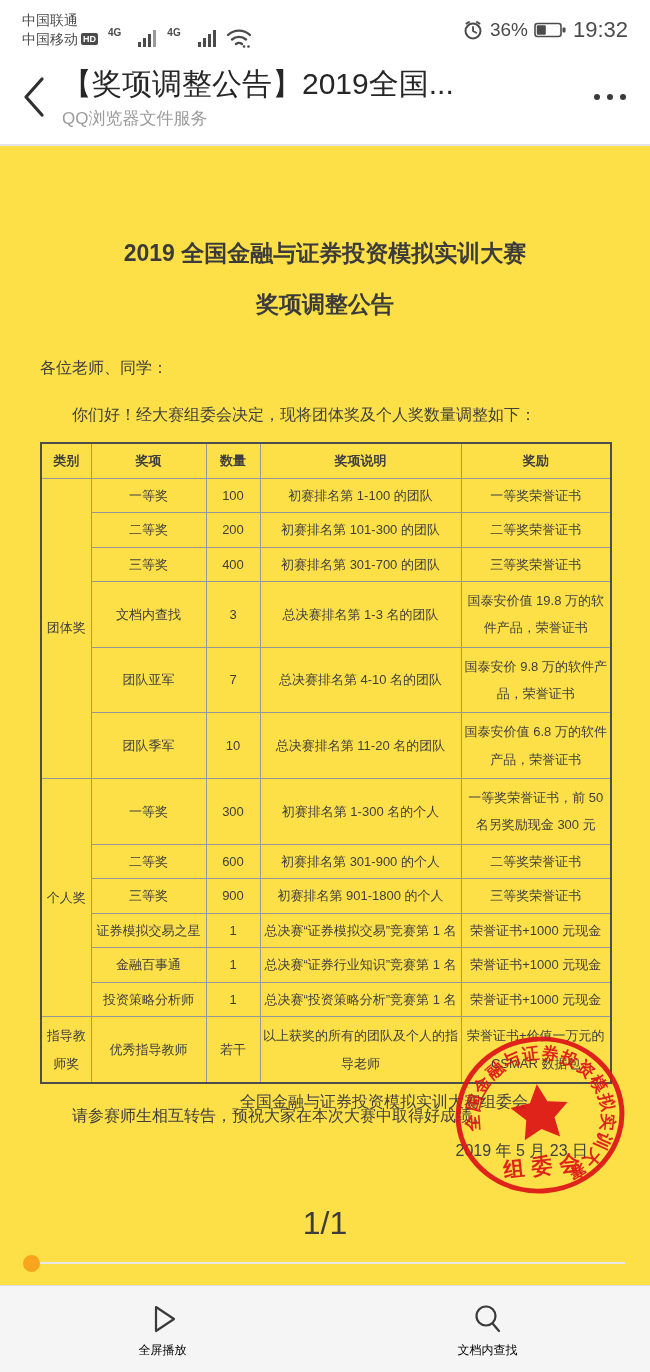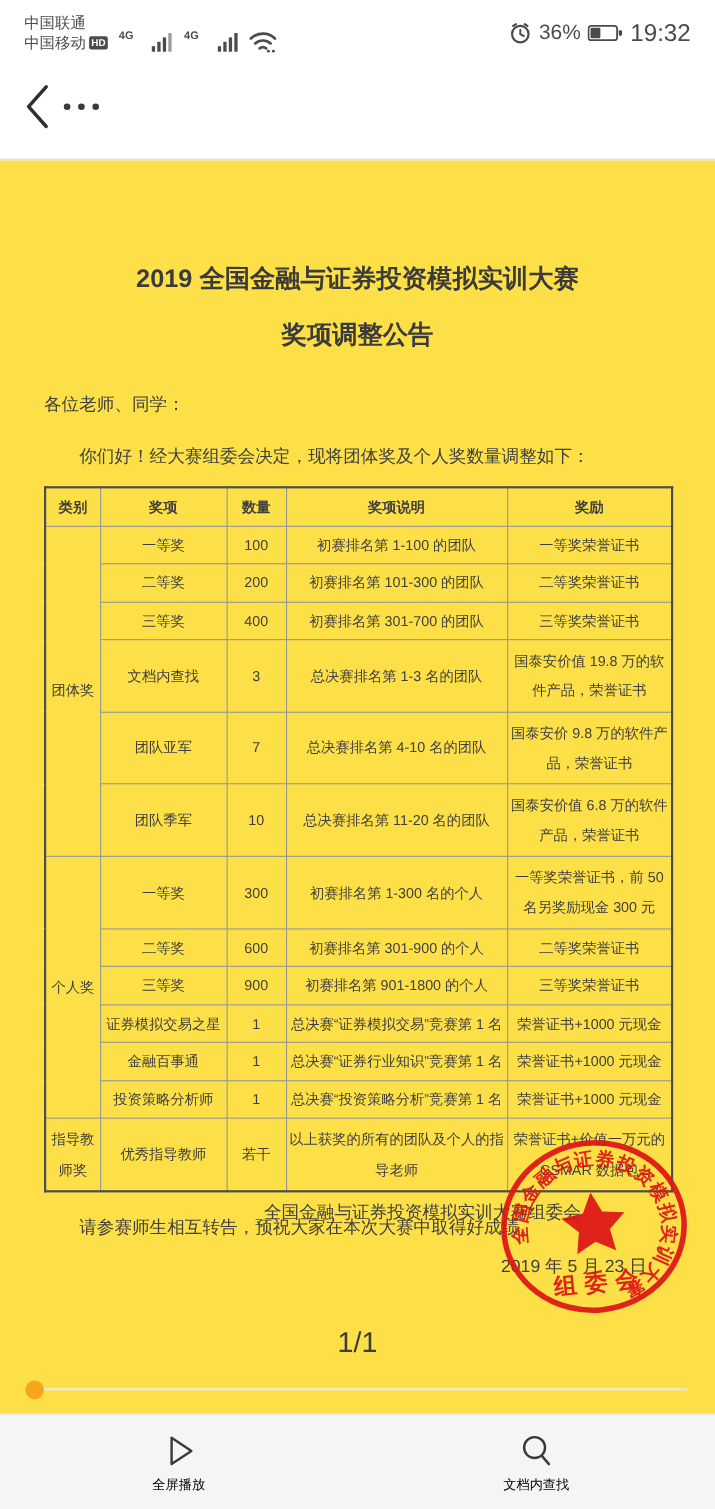--- a/index.html
+++ b/index.html
@@ -48,21 +48,21 @@
   .col-cat{width:50px;} .col-award{width:115px;} .col-qty{width:54px;}
   .col-desc{width:201px;} .col-reward{width:150px;}
 
   .closing { font-size:16px; margin-top:22px; text-indent:2em; }
   .signature { position:absolute; top:946px; right:122px; font-size:16px; color:#3f3f3f; }
   .doc-date { position:absolute; top:995px; right:62px; font-size:16px; color:#3f3f3f; }
   .stamp { position:absolute; left:452px; top:888px; opacity:0.92; }
 
   
   .page-indicator { position:absolute; top:1205px; left:0; width:650px; text-align:center;
-                    font-size:26px; color:#3c3c3c; }
+                    font-size:32px; color:#3c3c3c; }
   .progress { position:absolute; top:1255px; left:25px; width:600px; height:16px; }
   .progress .track { position:absolute; top:7px; left:0; width:100%; height:2px; background:#e7e7e7; }
   .progress .knob { position:absolute; top:0; left:-2px; width:17px; height:17px;
                     border-radius:50%; background:#f6a51c; }
   .toolbar { position:absolute; bottom:0; left:0; width:650px; height:87px; background:#f5f5f6;
              border-top:1px solid #dcdcdc; display:flex; }
   .tool-item { flex:1; display:flex; flex-direction:column; align-items:center;
                justify-content:center; gap:4px; }
   .tool-label { font-size:12px; color:#000000; }
 </style>
@@ -122,20 +122,24 @@
     <span class="time">19:32</span>
   </div>
 </div>
 
 <div class="app-header">
   <div class="back-btn">
     <svg width="26" height="46" viewBox="0 0 26 46">
       <polyline points="21,5 5,23 21,41" fill="none" stroke="#2f2f2f" stroke-width="3.2" stroke-linecap="round" stroke-linejoin="round"></polyline>
     </svg>
   </div>
+  <div class="hdr-text">
+    <div class="hdr-title">【奖项调整公告】2019全国...</div>
+    <div class="hdr-sub">QQ浏览器文件服务</div>
+  </div>
   <div class="menu-btn">
     <i></i>
       <i></i>
       <i></i>
   </div>
 </div>
 
 <div class="doc">
   <div class="doc-inner">
     <div class="doc-title">2019 全国金融与证券投资模拟实训大赛</div>

